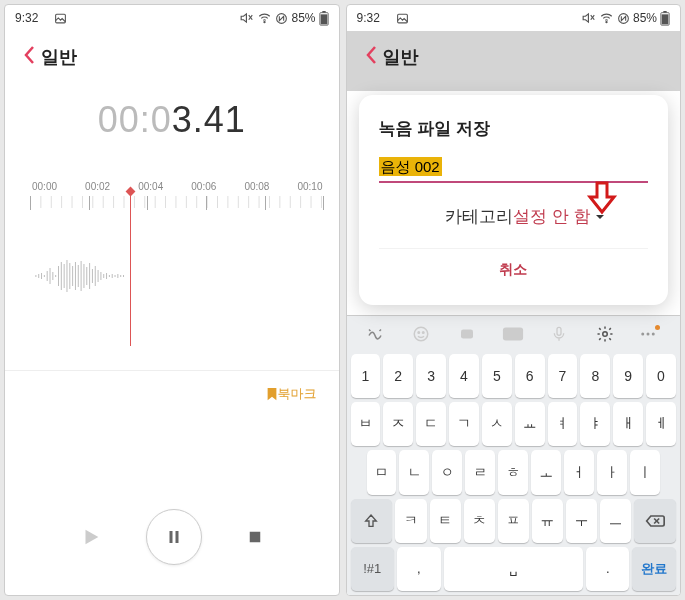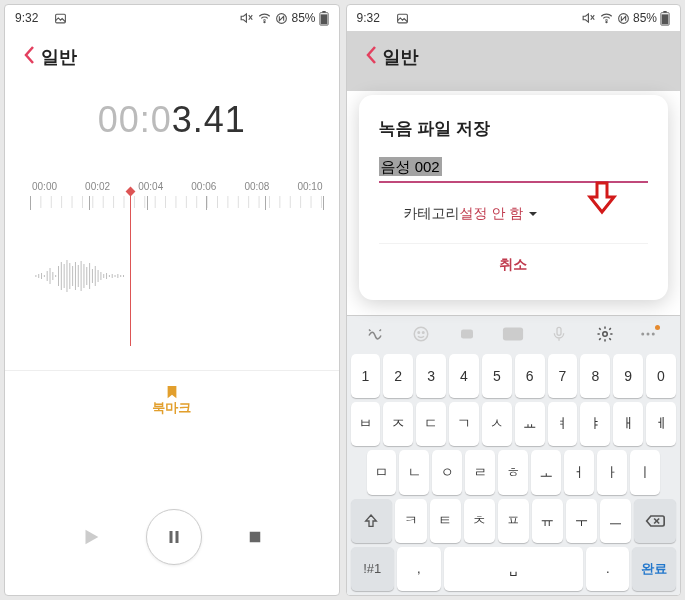--- a/index.html
+++ b/index.html
@@ -109,22 +109,21 @@
     background: #eee;
   }
   
   .bookmark-row {
     padding: 14px 22px;
     display: flex;
     justify-content: flex-end;
     align-items: center;
     font-size: 13px;
     color: #e29f2d;
-    font-weight: 700;
-    flex-direction: column;
+    font-weight: 400;
   }
   
   .controls {
     margin-top: auto;
     padding: 28px 0 30px;
     display: flex;
     align-items: center;
     justify-content: center;
     gap: 44px;
   }
@@ -151,27 +150,27 @@
   .dialog {
     position: absolute;
     top: 90px; left:12px; right:12px;
     background:#fff;
     border-radius: 14px;
     padding: 22px 20px 14px;
     box-shadow: 0 4px 20px rgba(0,0,0,0.18);
     z-index: 5;
   }
   .dialog-title { font-size:17px; font-weight:600; color:#222; margin-bottom:18px; }
-  .dialog-input-sel { background:#a3a3a3; padding:1px 2px; }
+  .dialog-input-sel { background:#eab308; padding:1px 2px; }
   .dialog-row {
     display:flex;
-    justify-content:flex-start;
+    justify-content:center;
     align-items:center;
     margin-top:22px;
-    font-size:14px;
+    font-size:17px;
     margin-left:25px;
   }
   .cat-label { color:#333; }
   .cat-value { color:#c03b4e; display:flex; align-items:center; gap:4px; }
   .dialog-actions {
     display:flex;
     margin-top:20px;
     border-top:1px solid #f2f2f2;
   }
   .dialog-btn {

